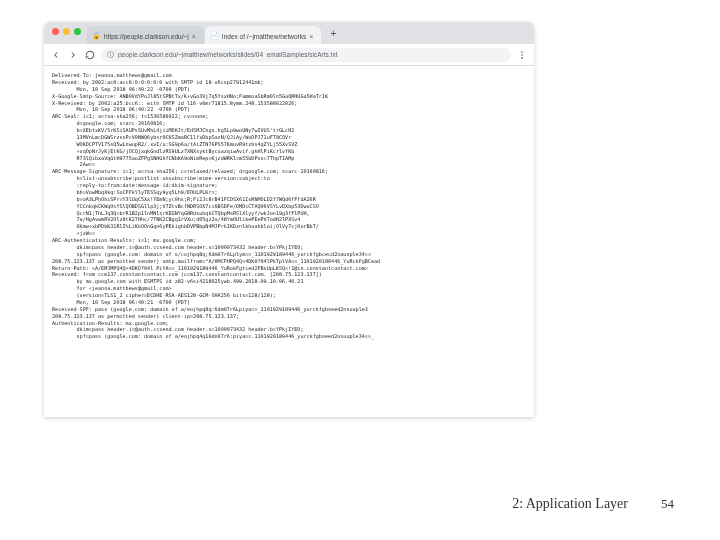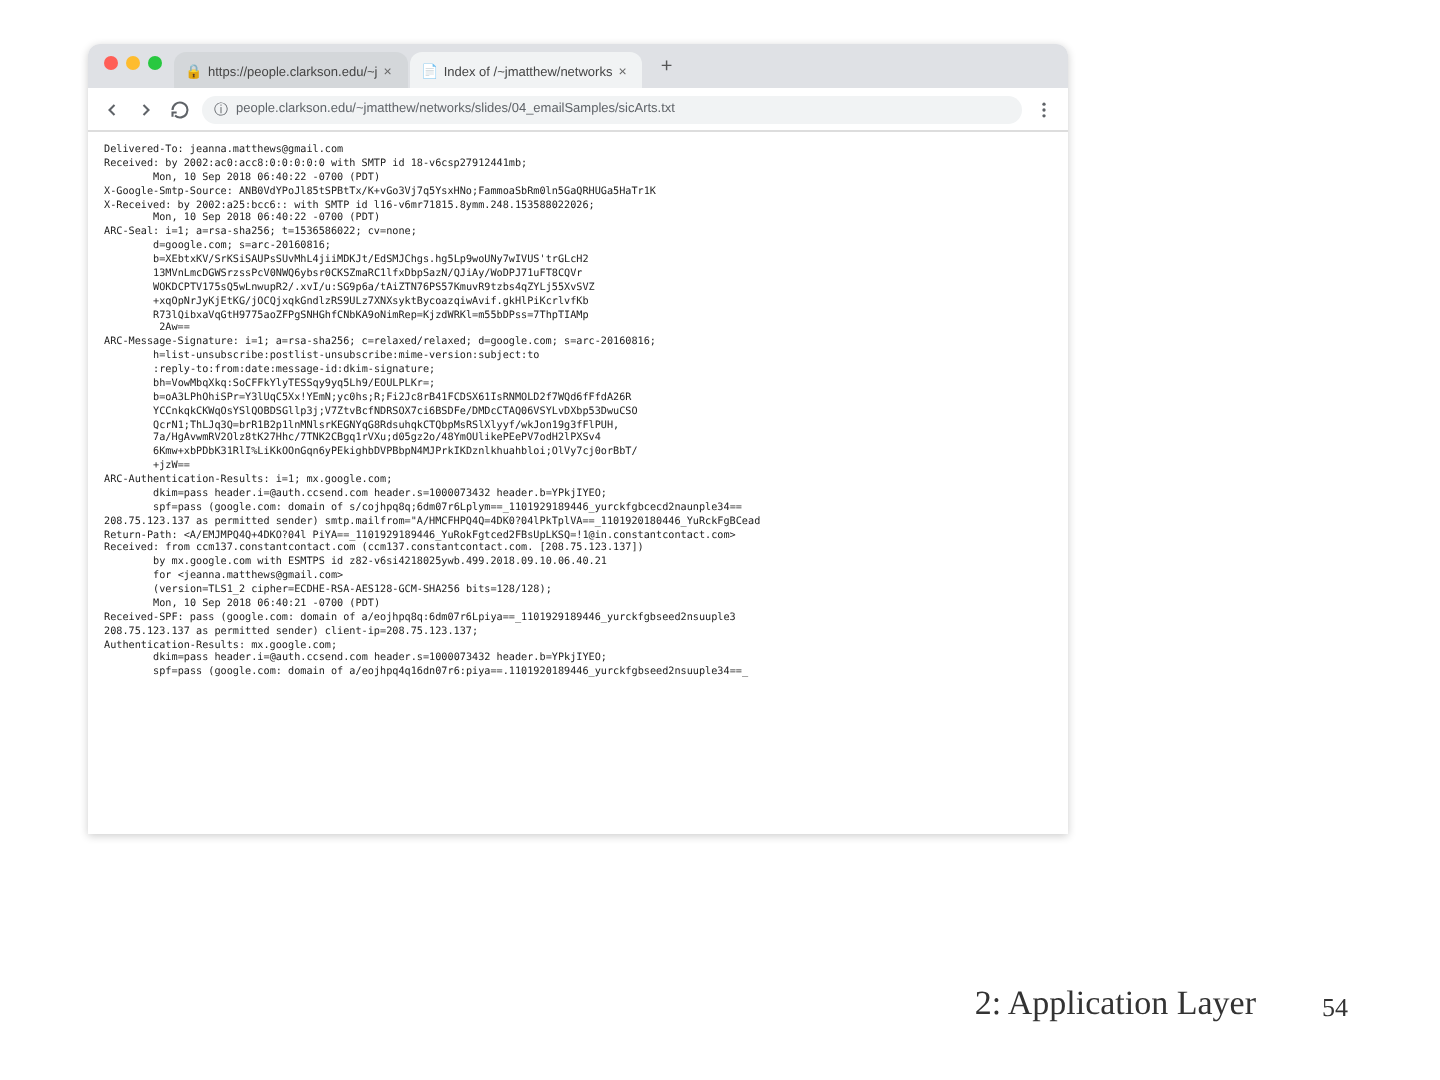--- a/index.html
+++ b/index.html
@@ -122,21 +122,21 @@
     font-size: 5.1px;
     line-height: 1.35;
     color: #222;
     white-space: pre-wrap;
     word-break: break-all;
   }
   .footer-label {
     position: absolute;
     bottom: 28px;
     right: 92px;
-    font-size: 17px;
+    font-size: 14px;
     font-family: Georgia, 'Times New Roman', serif;
     color: #333;
   }
   .footer-num {
     position: absolute;
     bottom: 28px;
     right: 46px;
     font-size: 13px;
     font-family: Georgia, 'Times New Roman', serif;
     color: #333;

